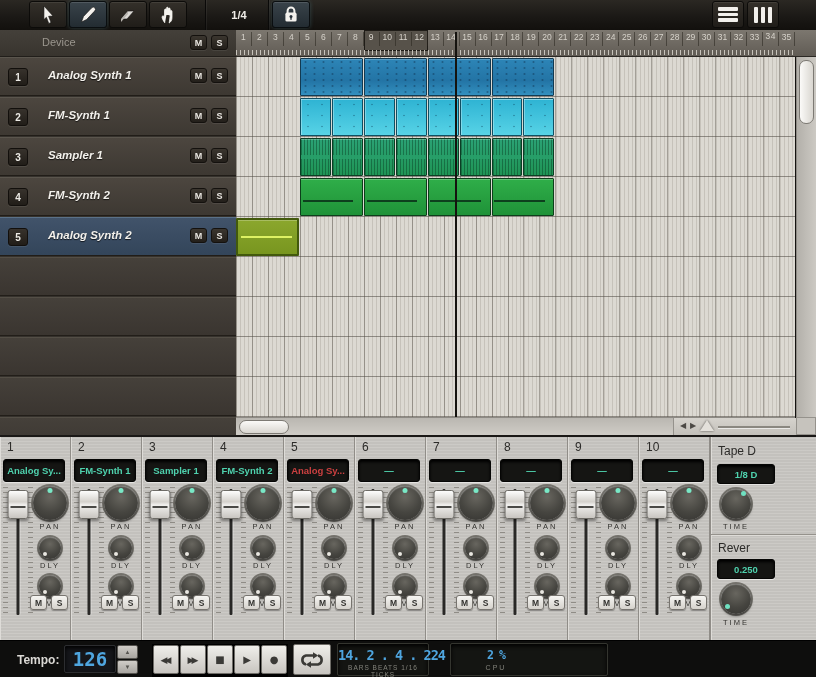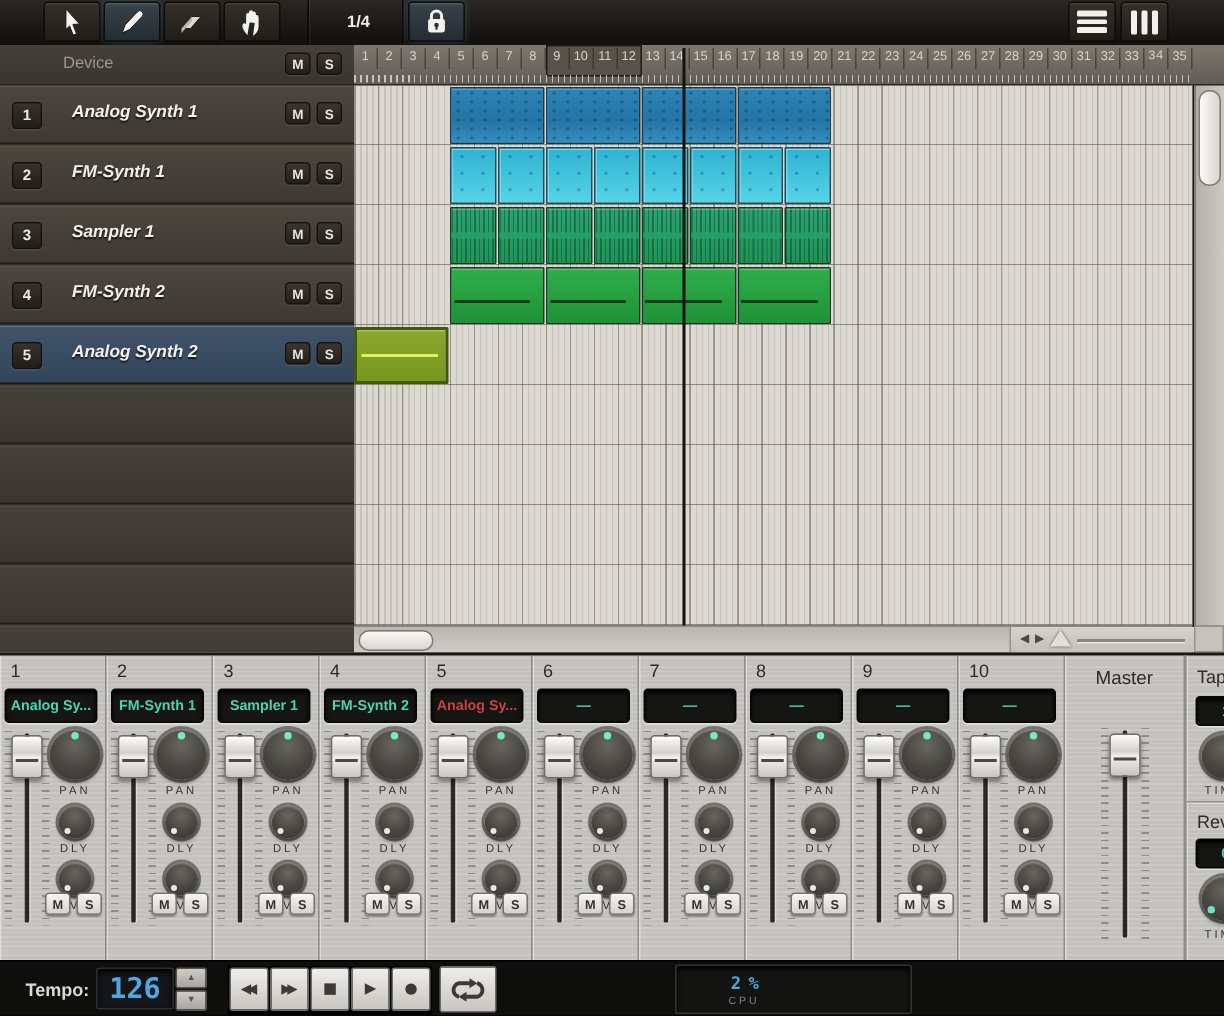--- a/index.html
+++ b/index.html
@@ -626,29 +626,20 @@
           <div class="klabel">DLY</div>
           <div class="gap2"></div>
           <div class="knob sm"></div>
           <div class="klabel">RVB</div>
         </div>
         <div class="ch-ms">
           <button class="ms-lite">M</button>
           <button class="ms-lite">S</button>
         </div>
       </div>
-      <div id="master">
-        <div class="mlabel">Master</div>
-        <div class="fader">
-          <div class="ticks l"></div>
-          <div class="rail"></div>
-          <div class="ticks r"></div>
-          <div class="fthumb" style="top:4px"></div>
-        </div>
-      </div>
       <div id="fxpanel">
         <div class="fx-title" style="top:7px">Tape D</div>
         <div class="fx-lcd" style="top:27px">1/8 D</div>
         <div class="fx-knob knob time-t" style="top:52px"></div>
         <div class="fx-klabel" style="top:85px">TIME</div>
         <div class="fx-div" style="top:97px"></div>
         <div class="fx-title" style="top:104px">Rever</div>
         <div class="fx-lcd" style="top:122px">0.250</div>
         <div class="fx-knob knob time-r" style="top:147px"></div>
         <div class="fx-klabel" style="top:181px">TIME</div>
@@ -670,20 +661,24 @@
         <button class="trans-btn">●</button>
       </div>
     <button id="loop-btn">
       <svg width="24" height="16" viewBox="0 0 24 16">
         <path d="M6 12.5 A4.6 4.6 0 0 1 6 3.5 h8" fill="none" stroke="#3b3a37" stroke-width="2.6"></path>
         <path d="M18 3.5 A4.6 4.6 0 0 1 18 12.5 h-8" fill="none" stroke="#3b3a37" stroke-width="2.6"></path>
         <path d="M13 0.2 L18.2 3.5 L13 6.8 Z" fill="#3b3a37"></path>
         <path d="M11 9.2 L5.8 12.5 L11 15.8 Z" fill="#3b3a37"></path>
       </svg>
     </button>
+    <div class="lcd-box" id="pos-lcd">
+      <div id="pos-value">14. 2 . 4 . 224</div>
+      <div id="pos-caption">BARS BEATS 1/16 TICKS</div>
+    </div>
     <div class="lcd-box" id="perf-lcd">
       <div class="perf-col" style="left:10px;width:70px">
         <div class="perf-val">2 %</div>
         <div class="perf-cap">CPU</div>
       </div>
     </div>
   </div>
 
 </div>
 

